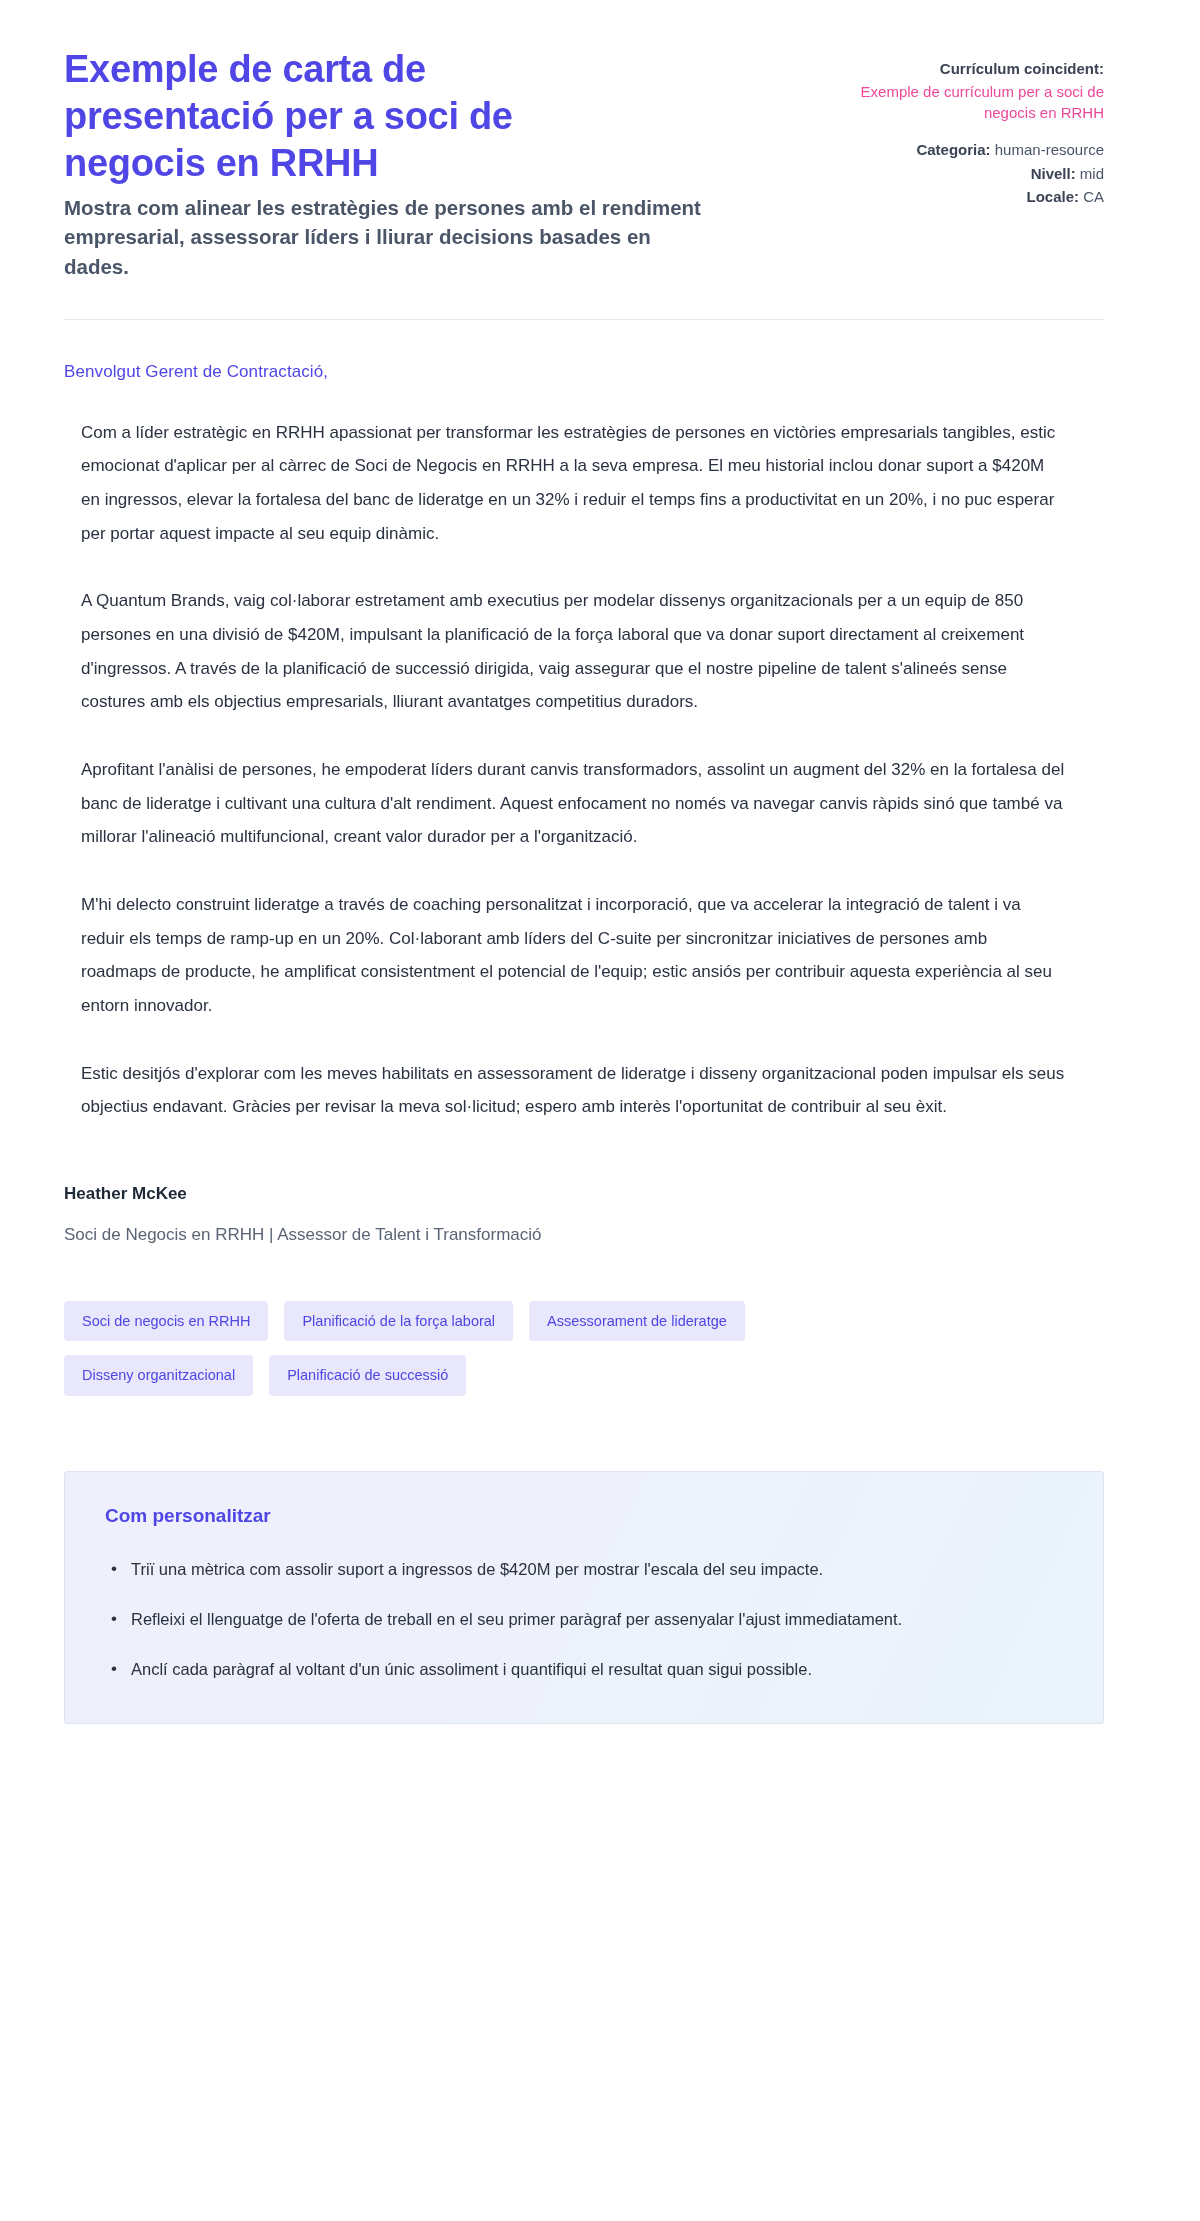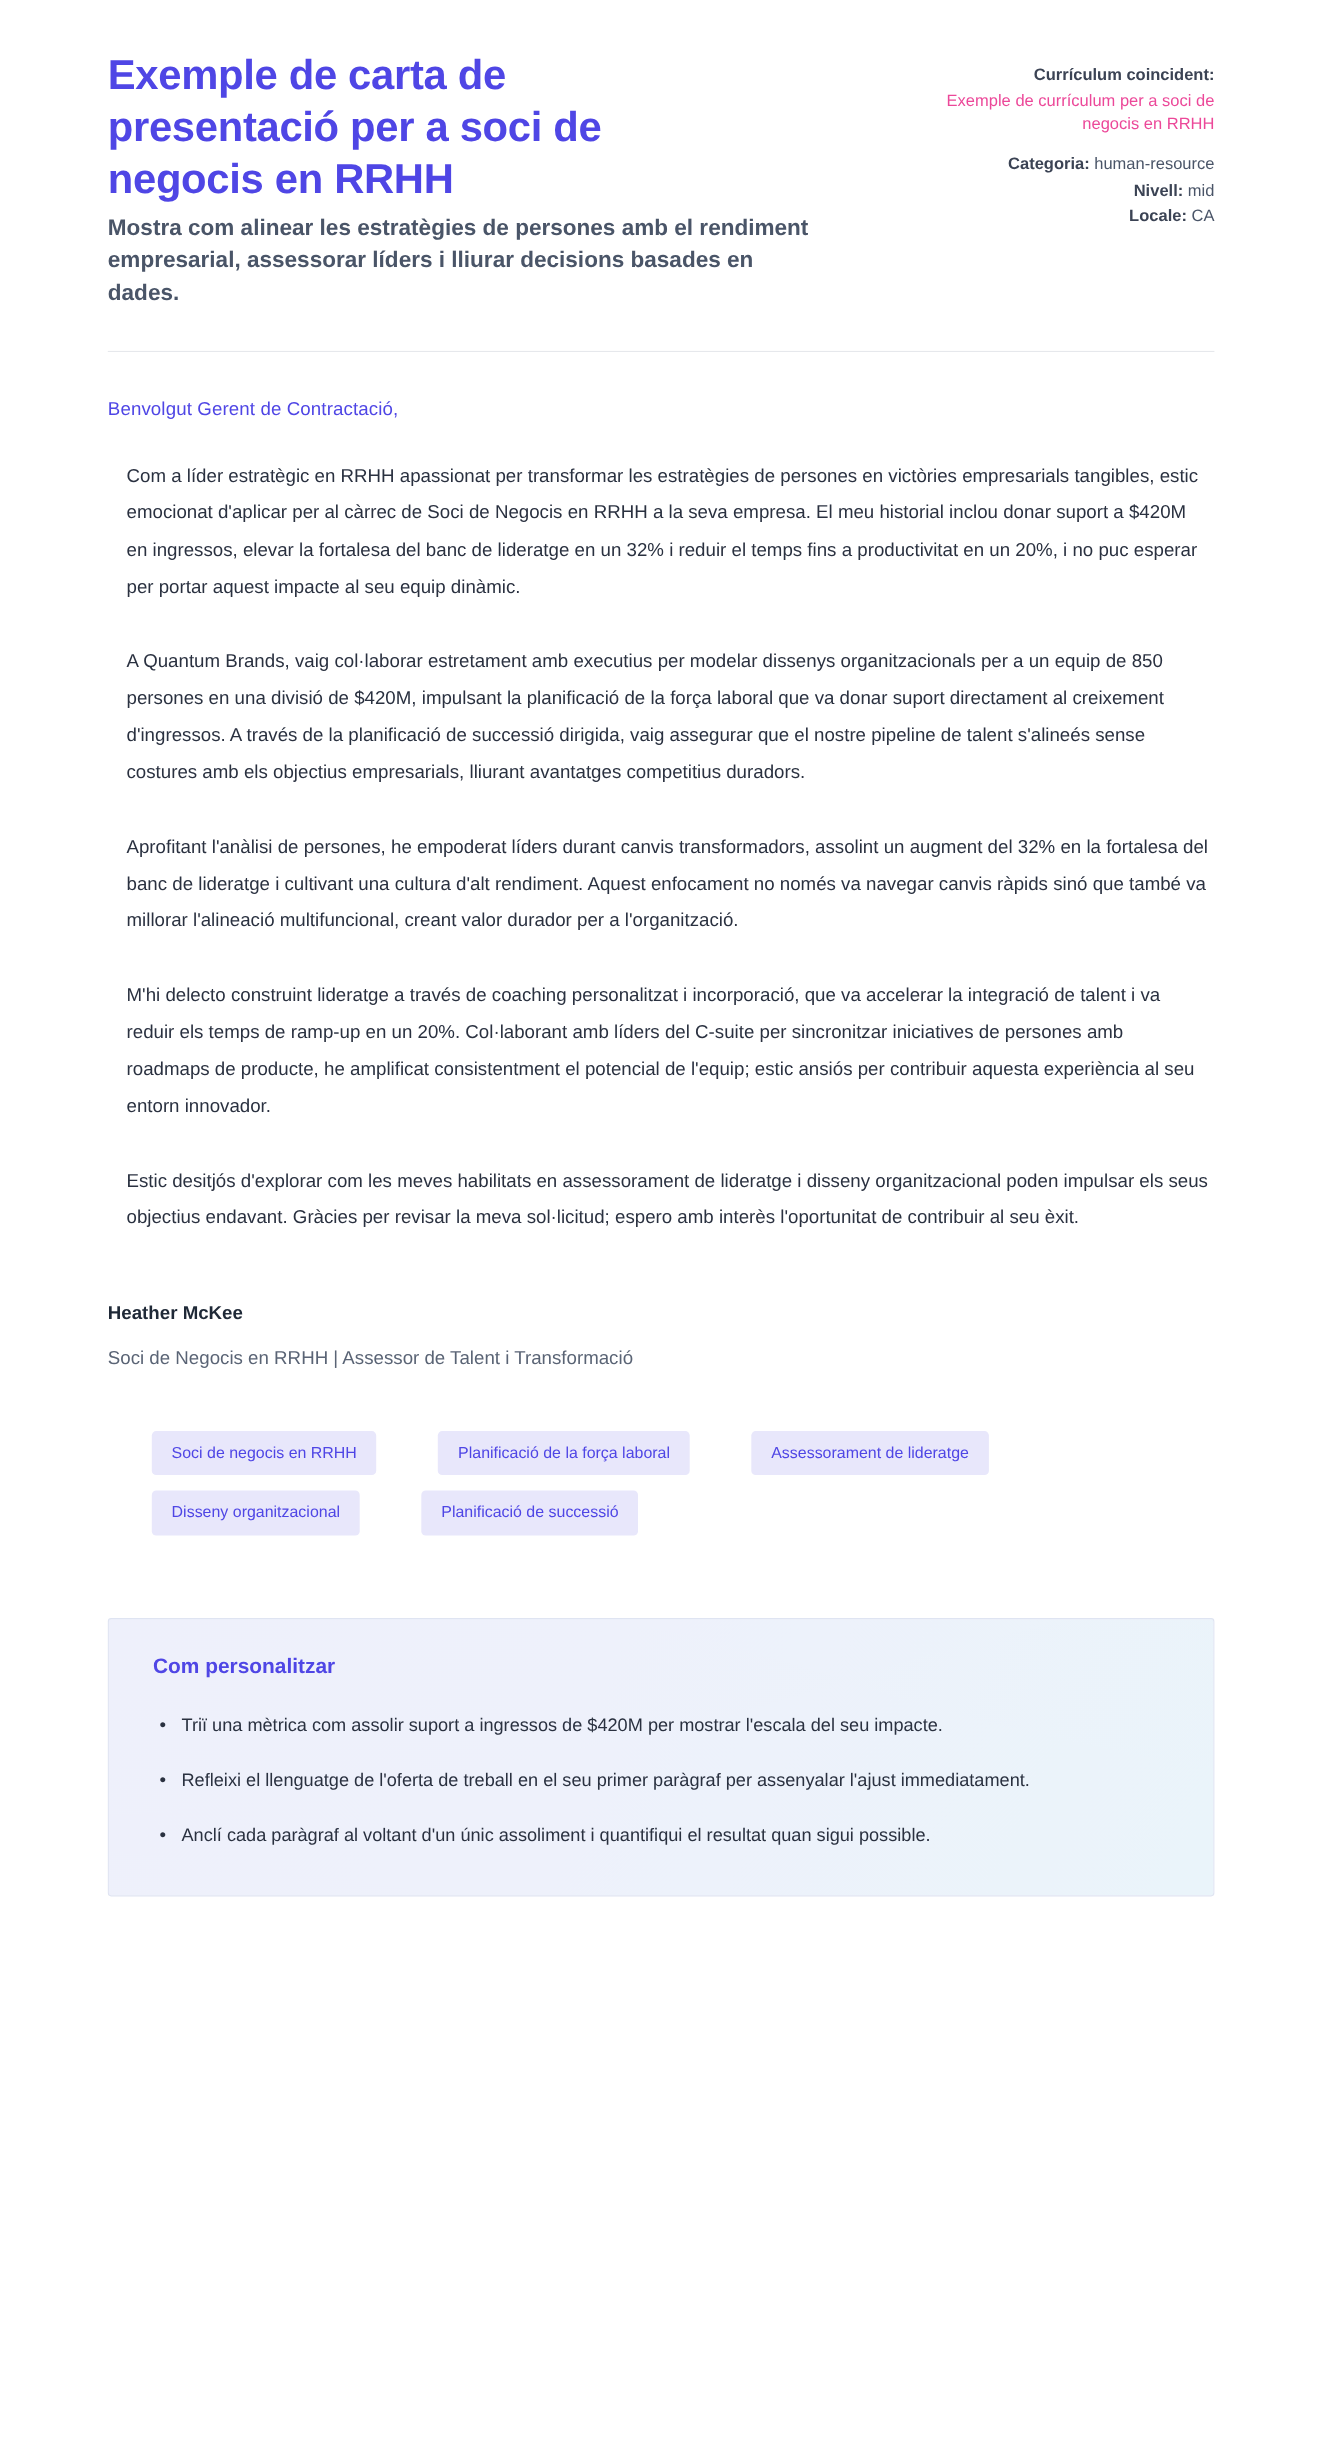--- a/index.html
+++ b/index.html
@@ -11,21 +11,21 @@
     width: 1200px;
     min-height: 2221px;
     font-family: "Liberation Sans", "DejaVu Sans", sans-serif;
     color: #2d3748;
     -webkit-font-smoothing: antialiased;
   }
 
   .page {
     width: 1200px;
     box-sizing: border-box;
-    padding: 46px 96px 0 98px;
+    padding: 46px 96px 0 64px;
     border-radius: 17px;
   }
 
   
   .header {
     display: flex;
     align-items: flex-start;
     justify-content: space-between;
     gap: 40px;
   }
@@ -136,21 +136,20 @@
     max-width: 810px;
   }
   .tag {
     background: #e8e7fb;
     color: #4f46e5;
     font-size: 14.5px;
     line-height: 1;
     padding: 13px 18px;
     border-radius: 4px;
     white-space: nowrap;
-    margin-left: 40px;
   }
 
   
   .callout {
     margin-top: 75px;
     margin-bottom: 90px;
     background: linear-gradient(115deg, #eef0fb 0%, #eef1fb 42%, #eaf4fa 100%);
     border: 1px solid #dfe4f2;
     border-radius: 3px;
     padding: 33px 40px 38px 40px;

